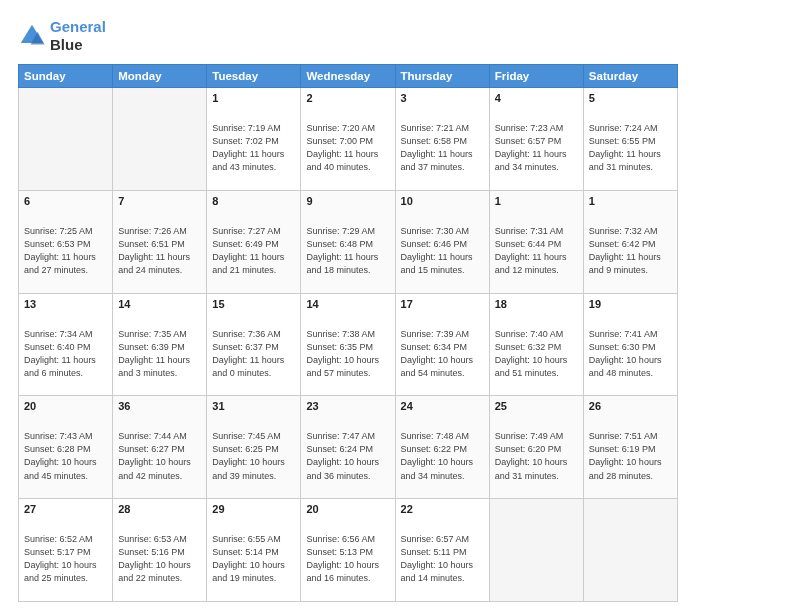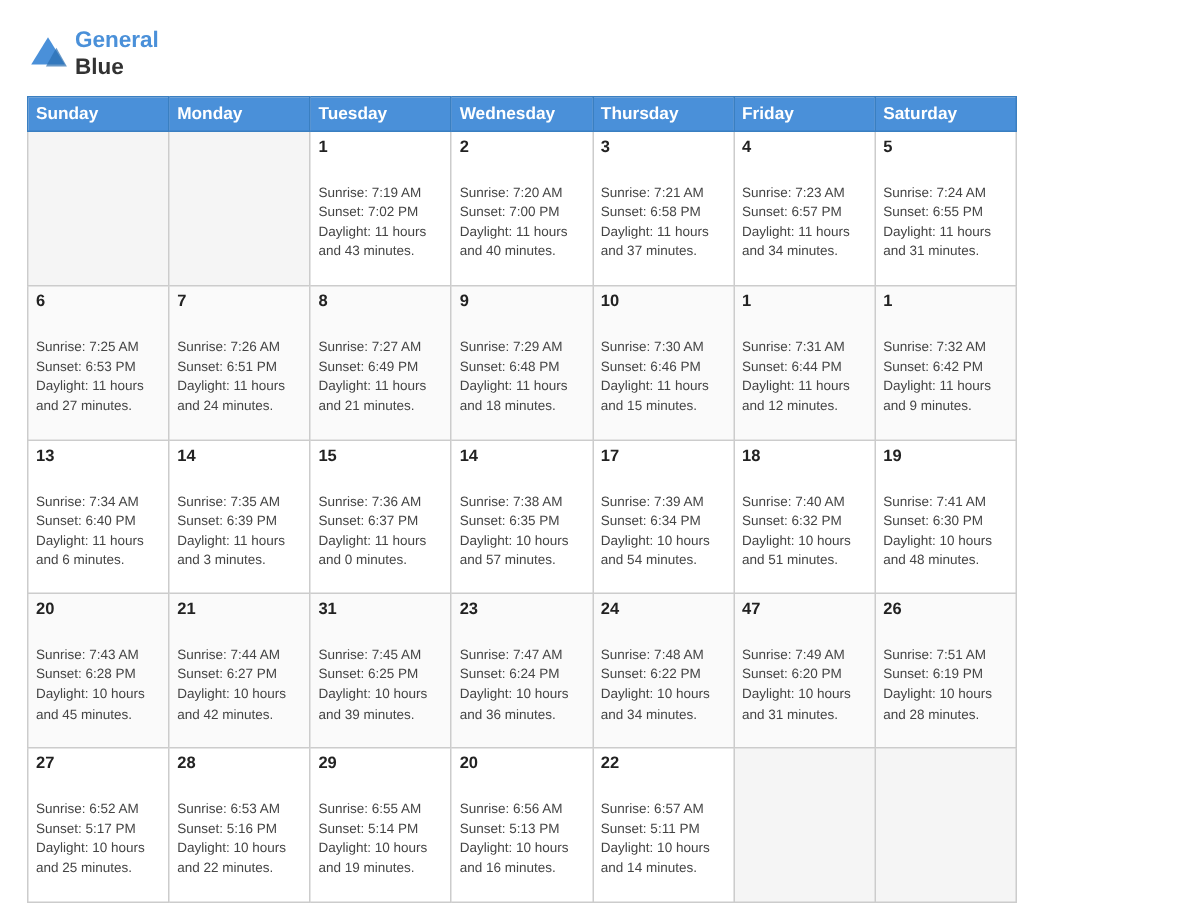--- a/index.html
+++ b/index.html
@@ -216,37 +216,37 @@
             <span class="day-number">19</span>
             <div class="day-info">Sunrise: 7:41 AM<br>Sunset: 6:30 PM<br>Daylight: 10 hours and 48 minutes.</div>
           </td>
         </tr>
         <tr>
           <td>
             <span class="day-number">20</span>
             <div class="day-info">Sunrise: 7:43 AM<br>Sunset: 6:28 PM<br>Daylight: 10 hours and 45 minutes.</div>
           </td>
           <td>
-            <span class="day-number">21</span>
+            <span class="day-number">36</span>
             <div class="day-info">Sunrise: 7:44 AM<br>Sunset: 6:27 PM<br>Daylight: 10 hours and 42 minutes.</div>
           </td>
           <td>
             <span class="day-number">31</span>
             <div class="day-info">Sunrise: 7:45 AM<br>Sunset: 6:25 PM<br>Daylight: 10 hours and 39 minutes.</div>
           </td>
           <td>
             <span class="day-number">23</span>
             <div class="day-info">Sunrise: 7:47 AM<br>Sunset: 6:24 PM<br>Daylight: 10 hours and 36 minutes.</div>
           </td>
           <td>
             <span class="day-number">24</span>
             <div class="day-info">Sunrise: 7:48 AM<br>Sunset: 6:22 PM<br>Daylight: 10 hours and 34 minutes.</div>
           </td>
           <td>
-            <span class="day-number">47</span>
+            <span class="day-number">25</span>
             <div class="day-info">Sunrise: 7:49 AM<br>Sunset: 6:20 PM<br>Daylight: 10 hours and 31 minutes.</div>
           </td>
           <td>
             <span class="day-number">26</span>
             <div class="day-info">Sunrise: 7:51 AM<br>Sunset: 6:19 PM<br>Daylight: 10 hours and 28 minutes.</div>
           </td>
         </tr>
         <tr>
           <td>
             <span class="day-number">27</span>

